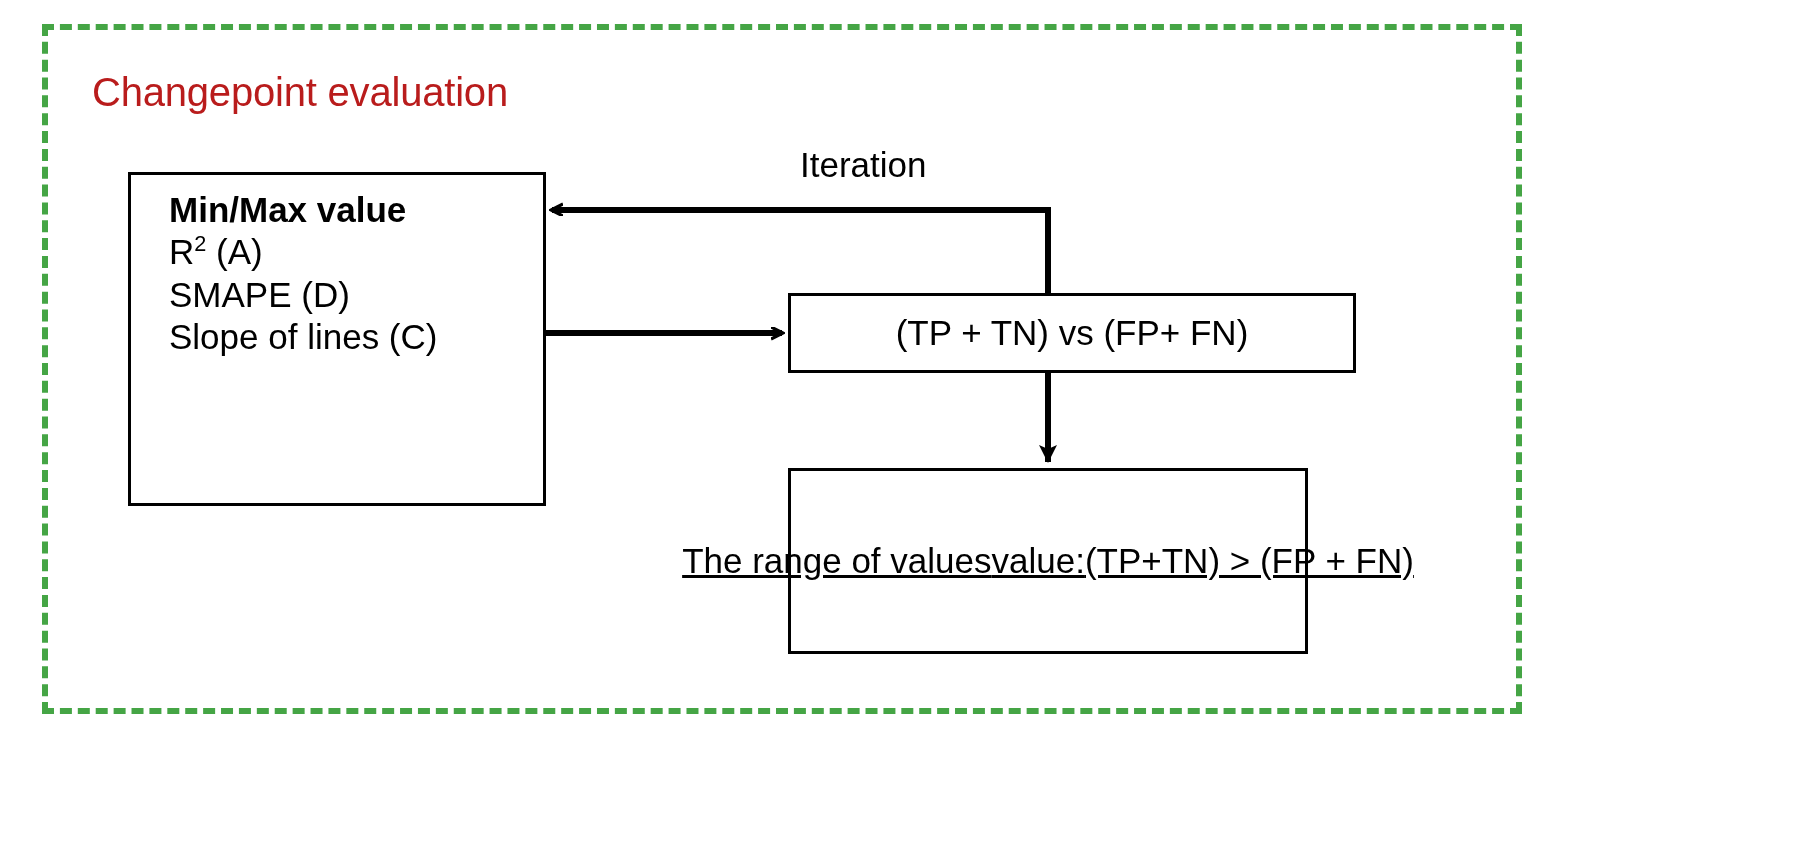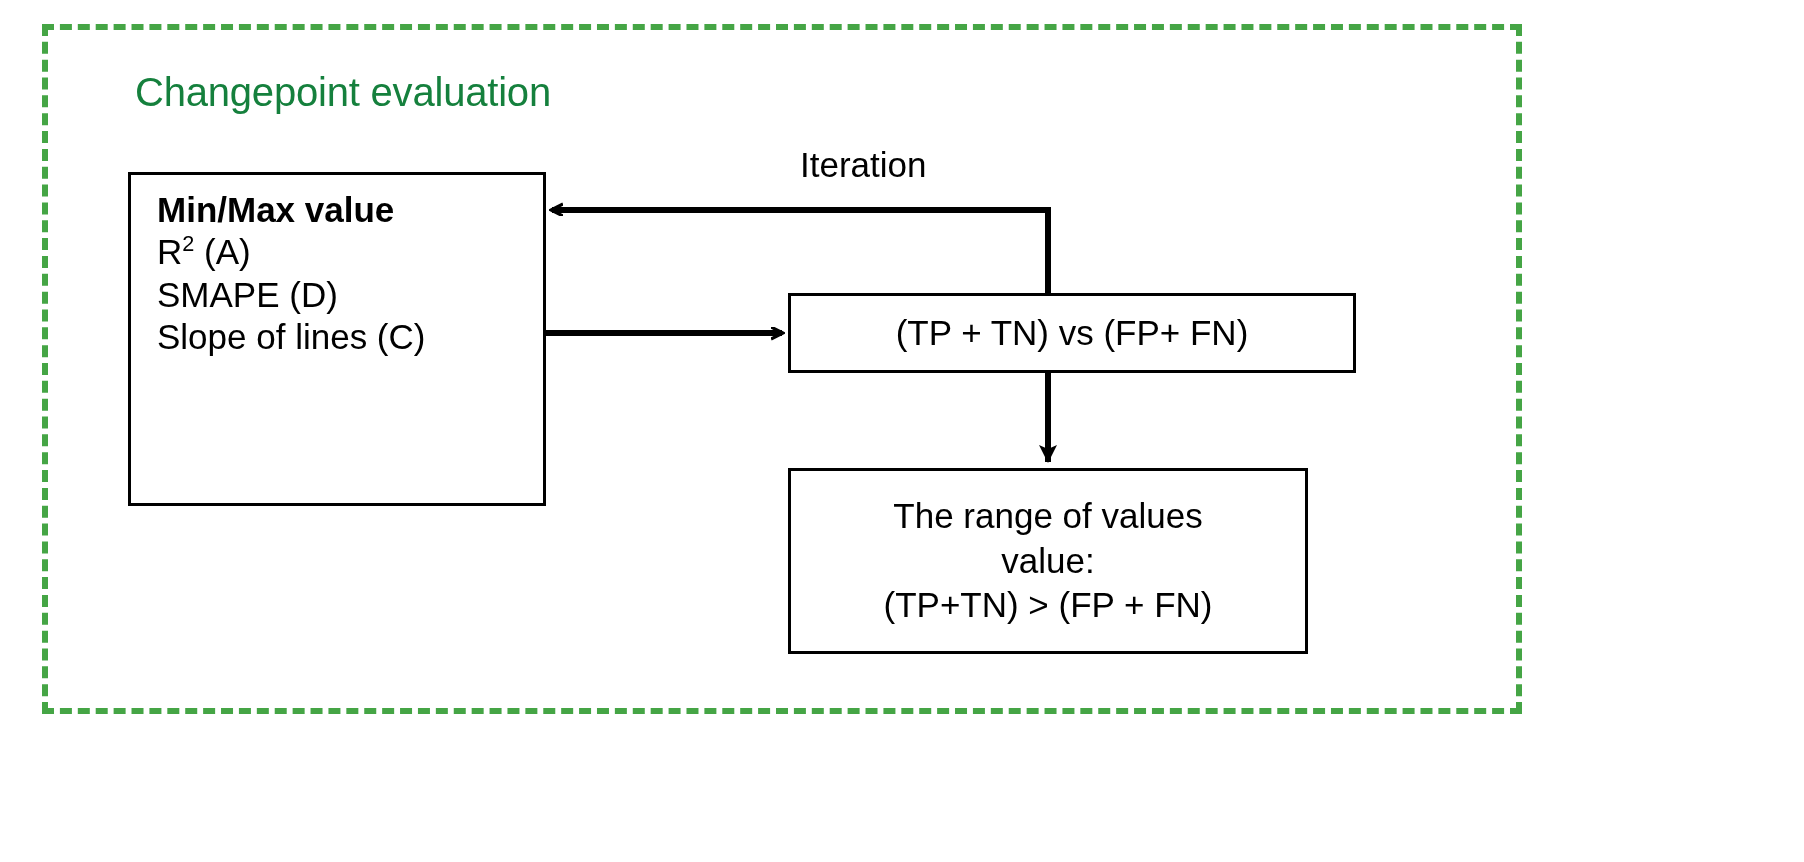--- a/index.html
+++ b/index.html
@@ -50,20 +50,21 @@
     top: 172px;
     width: 418px;
     height: 334px;
     padding: 14px 0 0 26px;
   }
   .criteria-line {
     font-size: 35px;
     line-height: 1.21;
     color: #000000;
     white-space: nowrap;
+    margin-left: 12px;
   }
   .criteria-line.bold { font-weight: bold; }
   .criteria-line sup {
     font-size: 0.62em;
     vertical-align: super;
     line-height: 0;
   }
   
   #compare-box {
     left: 788px;
@@ -79,23 +80,23 @@
     color: #000;
     white-space: nowrap;
   }
   
   #result-box {
     left: 788px;
     top: 468px;
     width: 520px;
     height: 186px;
     display: flex;
-    flex-direction: column;
     align-items: center;
     justify-content: center;
+    text-decoration: underline;
   }
   #result-box .box-text {
     font-size: 35px;
     line-height: 1.28;
     color: #000;
     white-space: nowrap;
     text-align: center;
   }
   
   #connectors {
@@ -114,21 +115,21 @@
     white-space: nowrap;
   }
 </style>
 </head>
 <body>
 
 <div id="canvas">
 
   <div id="dashed-frame" style="border-color: rgb(69, 165, 69);"></div>
 
-  <div id="frame-title" style="color: #15803d; margin-left: 43px;">Changepoint evaluation</div>
+  <div id="frame-title" style="color: #b91c1c;">Changepoint evaluation</div>
 
   <div class="box" id="criteria-box">
     <div class="criteria-line bold">Min/Max value</div>
     <div class="criteria-line"><span>R</span><sup>2</sup><span> (A)</span></div>
     <div class="criteria-line">SMAPE (D)</div>
     <div class="criteria-line">Slope of lines (C)</div>
   </div>
 
   <div class="box" id="compare-box">
     <div class="box-text">(TP + TN) vs (FP+ FN)</div>

